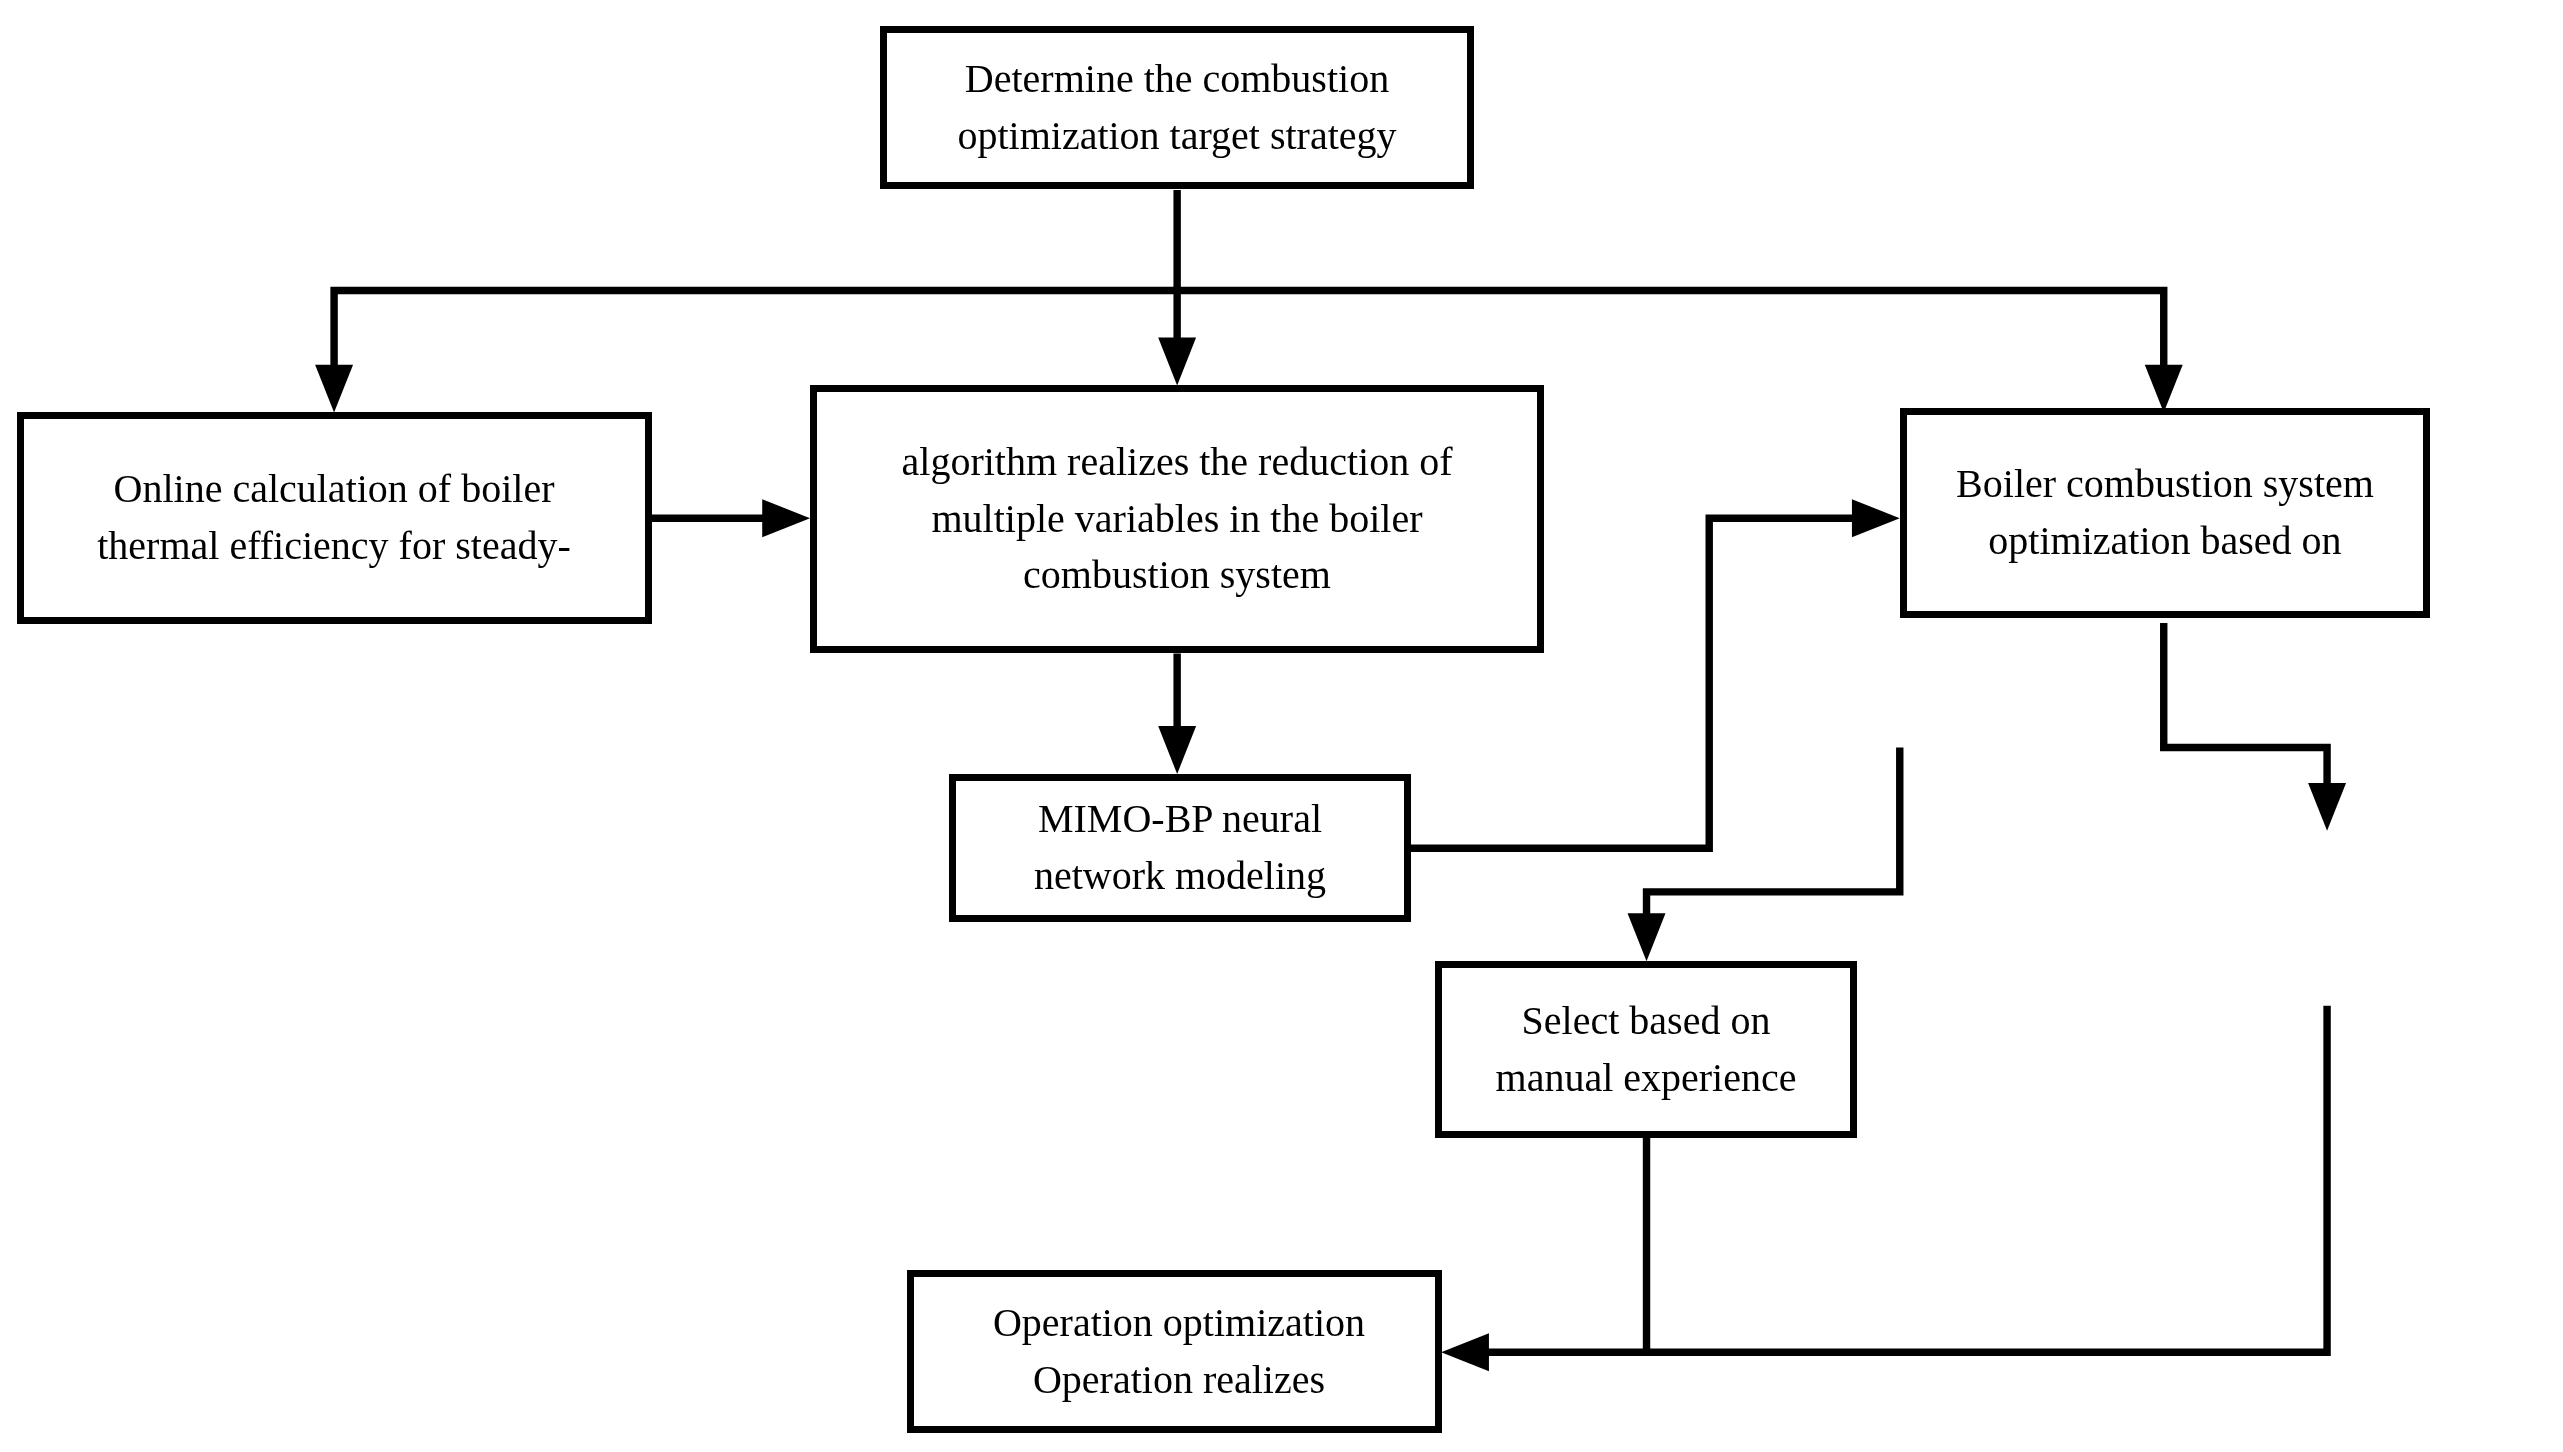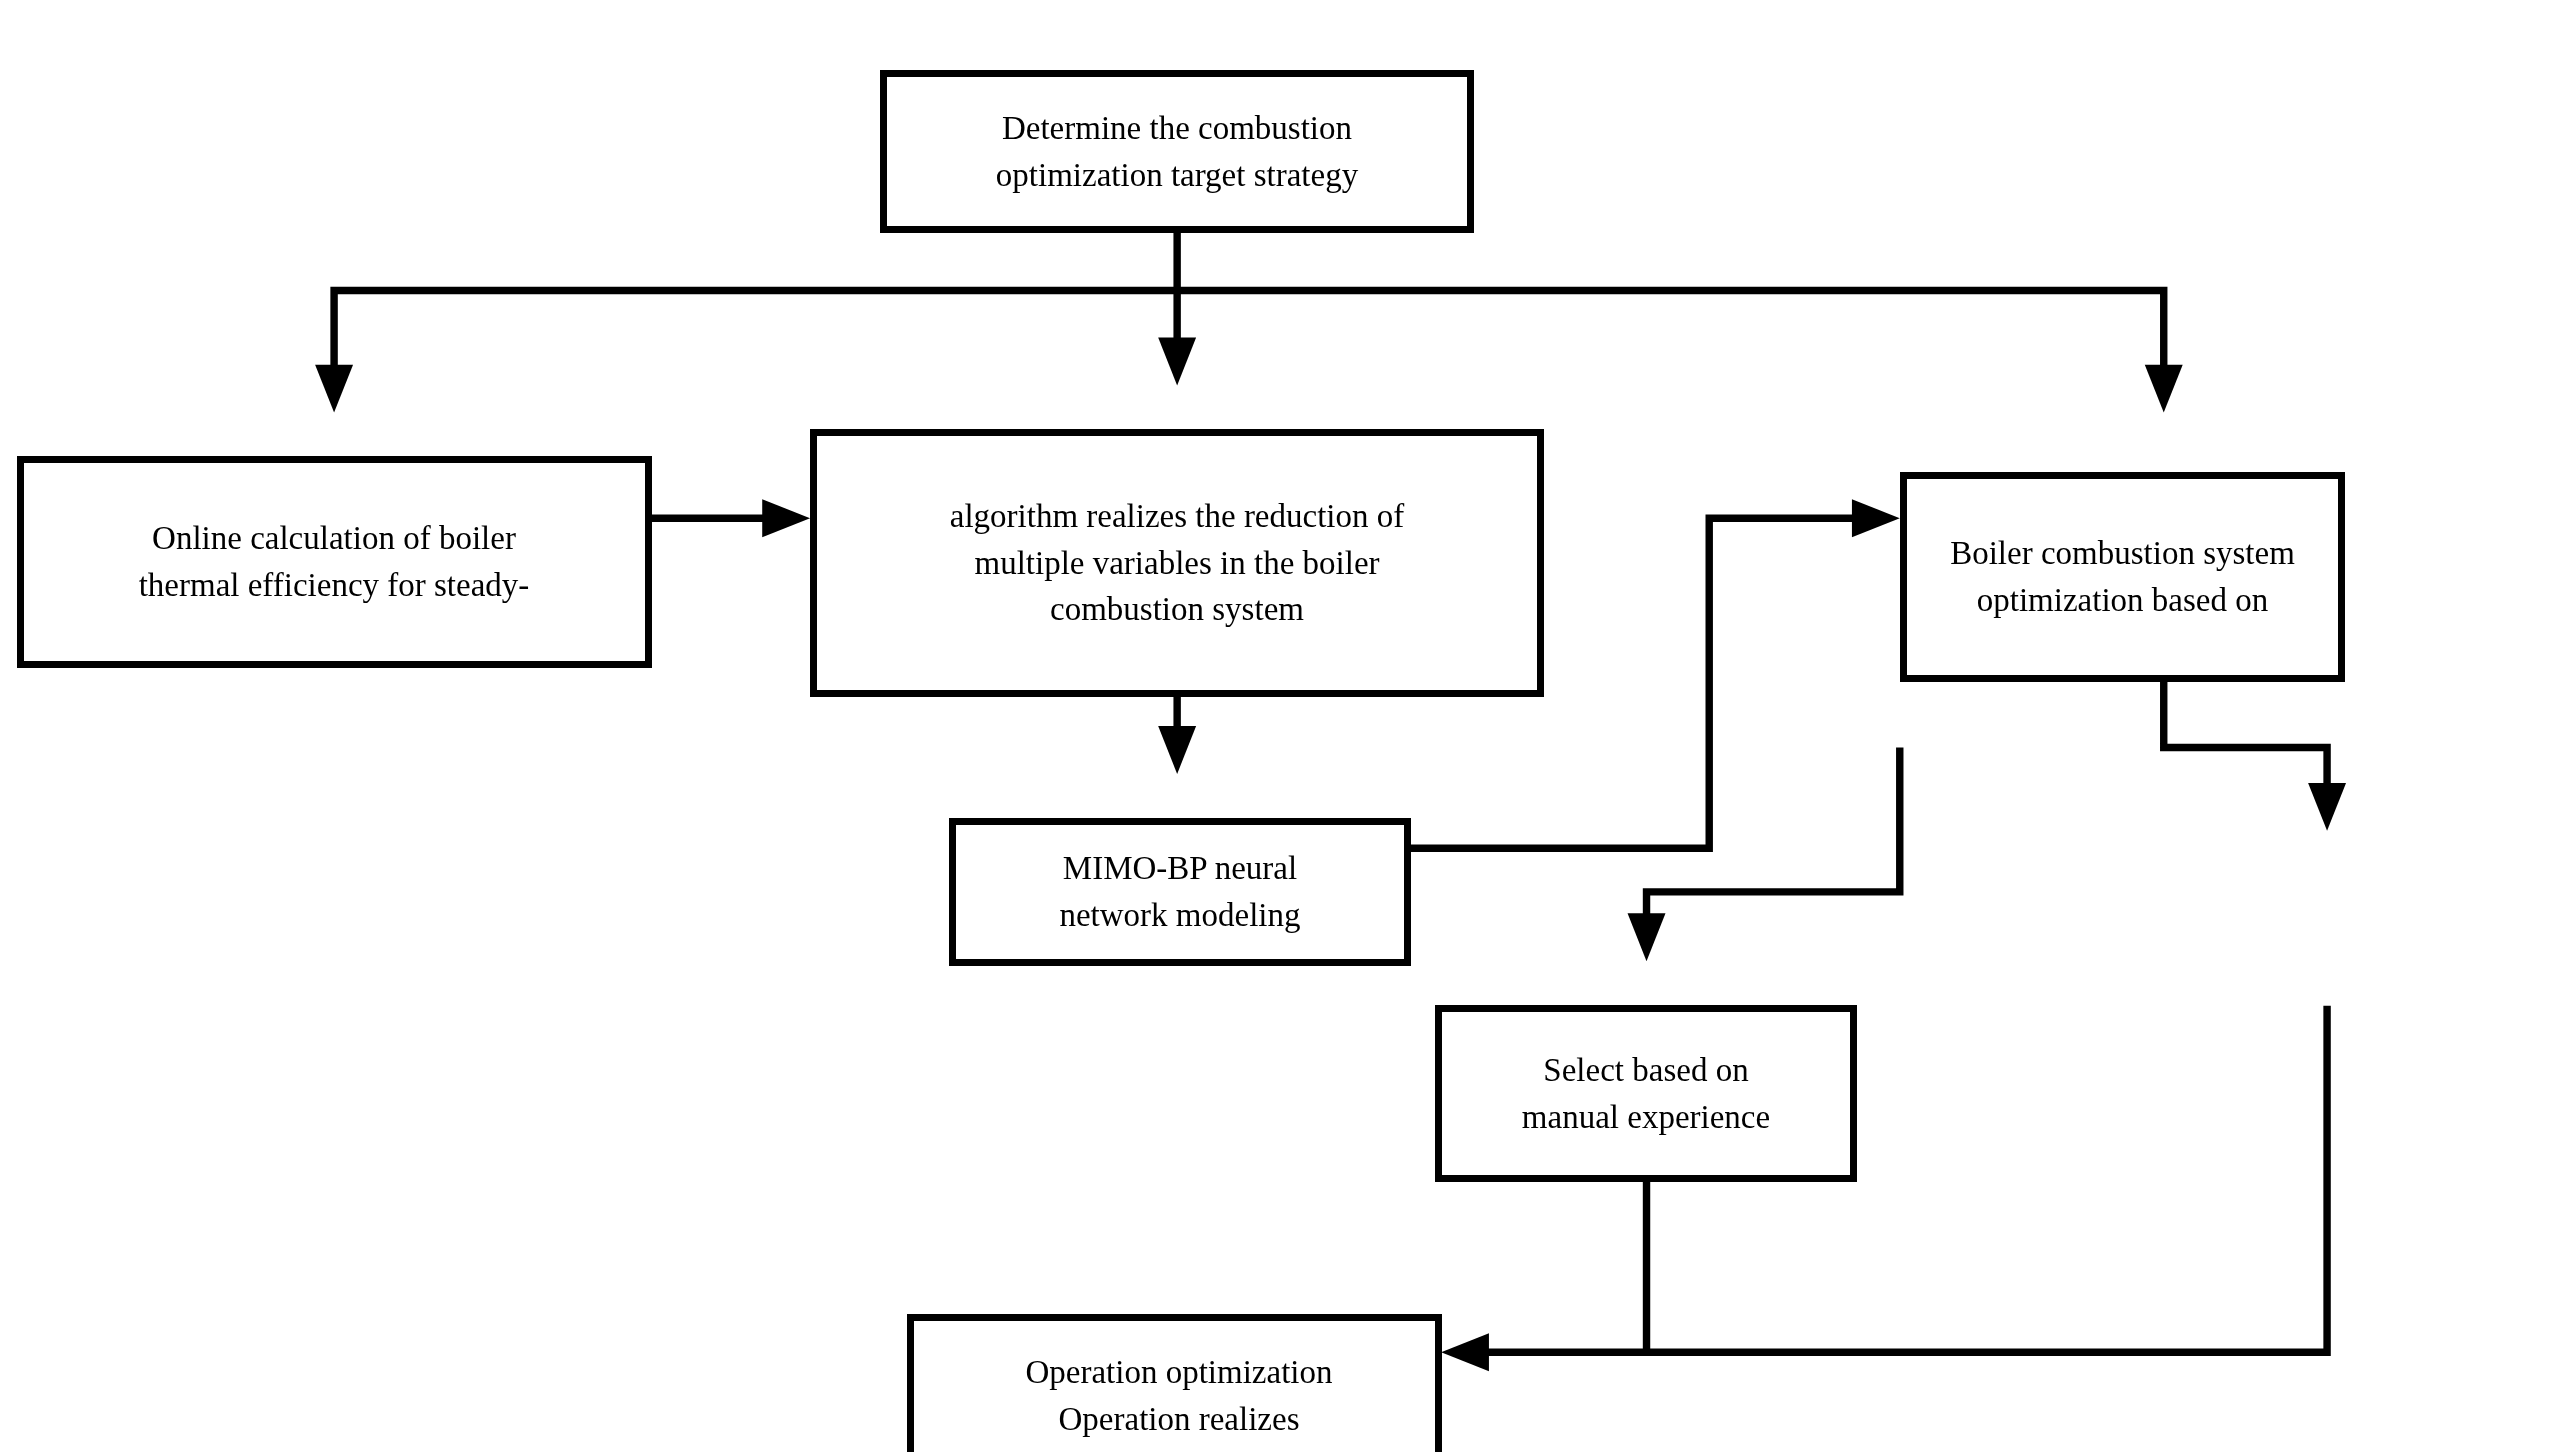--- a/index.html
+++ b/index.html
@@ -21,32 +21,31 @@
   .node {
     position: absolute;
     box-sizing: border-box;
     border: 7.4px solid #000000;
     background: #ffffff;
     display: flex;
     flex-direction: column;
     align-items: center;
     justify-content: center;
     text-align: center;
-    font-size: 33px;
+    font-size: 40px;
     line-height: 1.42;
     z-index: 1;
-    margin-top: 44px;
   }
   .node .ln { white-space: nowrap; }
 
   
   #n-determine { left: 880px; top:   26.4px; width: 594px; height: 163px; }
   #n-online    { left:   16.5px; top:  412px; width: 635px; height: 212px; }
   #n-roughset  { left:  810px; top:  385px; width: 734px; height: 268px; }
-  #n-nsga      { left: 1900px; top:  428px; width: 445px; height: 210px; }
+  #n-nsga      { left: 1900px; top:  408px; width: 530px; height: 210px; }
   #n-mimo      { left: 949px; top:  774px; width: 462px; height: 148px; }
   #n-manual    { left: 1435px; top: 961px; width: 422px; height: 177px; }
   #n-topsis    { left: 2116px; top: 831px; width: 422px; height: 175px; }
   #n-operation { left: 907px; top: 1270px; width: 535px; height: 163px; padding-left: 9px; }
 </style>
 </head>
 <body>
 
 <div id="canvas">
 

